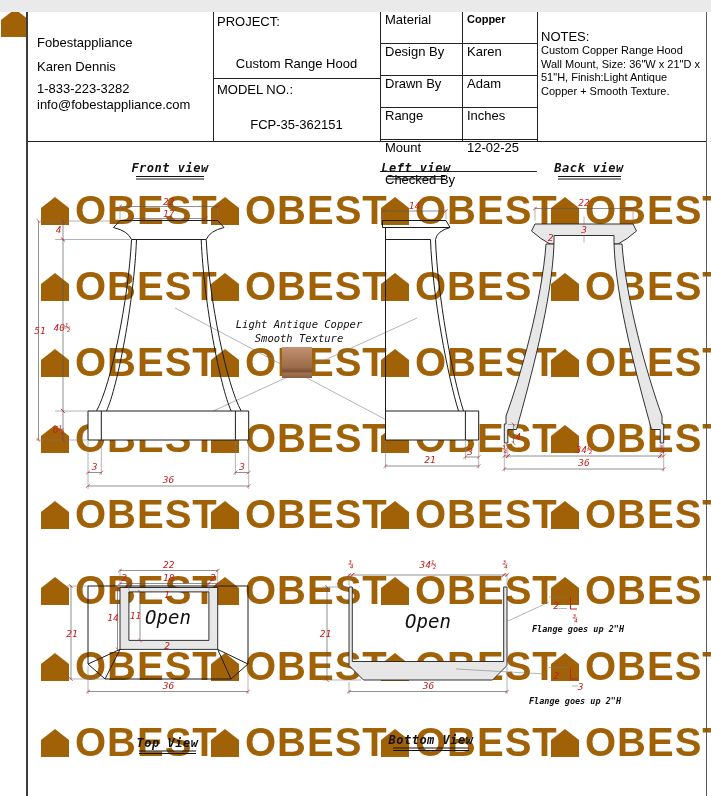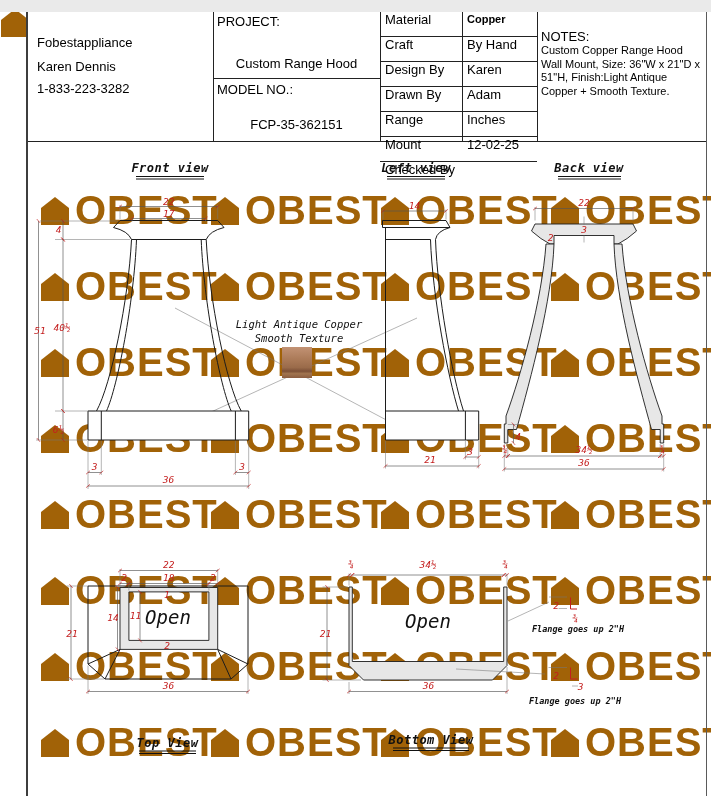--- a/index.html
+++ b/index.html
@@ -15,21 +15,21 @@
   .bl{position:absolute;left:26px;top:12px;width:2px;height:784px;background:#3d3d3d;z-index:3}
   .br{position:absolute;left:706px;top:12px;width:1px;height:784px;background:#5a5a5a;z-index:3}
   
   #titleblock{position:absolute;left:27px;top:12px;width:679px;height:129px;background:#fff;
               border-bottom:1px solid #222;z-index:2;font-size:13px;line-height:16px}
   .vdiv{position:absolute;top:0;bottom:0;width:1px;background:#222}
   .abs{position:absolute}
   .proj-val,.model-val{position:absolute;left:186px;width:167px;text-align:center}
   .hdiv{position:absolute;left:186px;top:66px;width:167px;height:1px;background:#222}
   .spec{position:absolute;left:353px;top:0;width:157px;height:129px}
-  .spec-row{position:relative;height:25px;border-bottom:1px solid #222;box-sizing:border-box}
+  .spec-row{position:relative;height:32px;border-bottom:1px solid #222;box-sizing:border-box}
   .spec-row:last-child{border-bottom:none}
   .spec-label{position:absolute;left:5px;top:0;line-height:15px}
   .spec-value{position:absolute;left:87px;top:0;line-height:15px}
   .spec-vdiv{position:absolute;left:82px;top:0;bottom:0;width:1px;background:#222}
   .val-small{font-size:11px;font-weight:bold;line-height:15px}
   .notes{position:absolute;left:510px;top:0;width:169px;height:129px;padding:17px 4px;box-sizing:border-box}
   .notes-label{font-size:13px;line-height:15px}
   .notes-text{font-size:11px;line-height:13.5px}
   
   #drawing{position:absolute;left:0;top:0;z-index:2}
@@ -258,35 +258,32 @@
 
 <div id="titleblock">
   <div class="vdiv" style="left:186px"></div>
   <div class="vdiv" style="left:353px"></div>
   <div class="vdiv" style="left:510px"></div>
   <div class="hdiv"></div>
 
   <div class="abs" style="left:10px;top:23px">Fobestappliance</div>
   <div class="abs" style="left:10px;top:47px">Karen Dennis</div>
   <div class="abs" style="left:10px;top:69px">1-833-223-3282</div>
+  <div class="abs" style="left:10px;top:85px">info@fobestappliance.com</div>
 
   <div class="abs" style="left:190px;top:2px">PROJECT:</div>
   <div class="proj-val" style="top:44px">Custom Range Hood</div>
   <div class="abs" style="left:190px;top:70px">MODEL NO.:</div>
   <div class="model-val" style="top:105px">FCP-35-362151</div>
 
   <div class="spec">
     <div class="spec-vdiv"></div>
     <div class="spec-row">
       <span class="spec-label">Material</span>
       <span class="spec-value val-small">Copper</span>
-    </div>
-    <div class="spec-row">
-      <span class="spec-label">Craft</span>
-      <span class="spec-value">By Hand</span>
     </div>
     <div class="spec-row">
       <span class="spec-label">Design By</span>
       <span class="spec-value">Karen</span>
     </div>
     <div class="spec-row">
       <span class="spec-label">Drawn By</span>
       <span class="spec-value">Adam</span>
     </div>
     <div class="spec-row">

